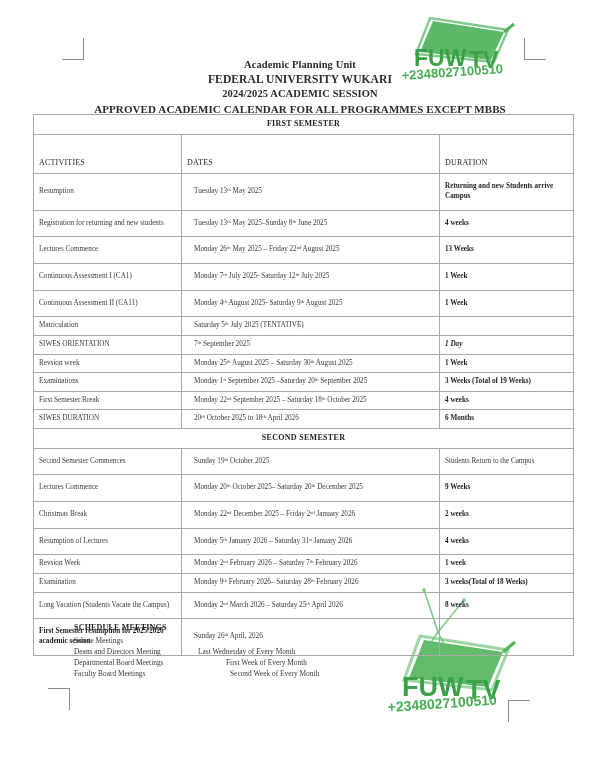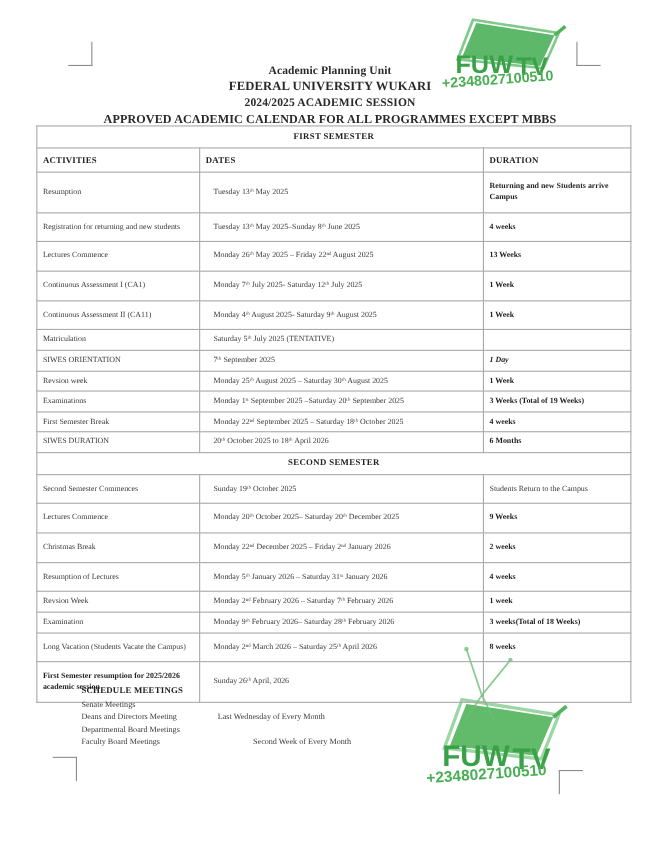--- a/index.html
+++ b/index.html
@@ -107,25 +107,25 @@
 
   .semester-band td {
     text-align: center;
     font-weight: bold;
     font-size: 8px;
     letter-spacing: .3px;
     padding: 4px 5px;
     color: #222;
   }
   .col-head td {
-    font-weight: bold;
+    font-weight: normal;
     font-size: 8px;
     letter-spacing: .2px;
     color: #1e1e1e;
-    padding-top: 6px;
+    padding-top: 23px;
     padding-bottom: 5px;
   }
   td.dur-cell {
     font-weight: bold;
     color: #1e1e1e;
   }
   td.dur-italic {
     font-weight: bold;
     font-style: italic;
     color: #1e1e1e;
@@ -340,20 +340,21 @@
     <div class="mtg-title">SCHEDULE MEETINGS</div>
     <div class="mtg-row">
       <span class="mtg-name">Senate Meetings</span>
     </div>
     <div class="mtg-row">
       <span class="mtg-name">Deans and Directors Meeting</span>
       <span class="mtg-when">Last Wednesday of Every Month</span>
     </div>
     <div class="mtg-row">
       <span class="mtg-name">Departmental Board Meetings</span>
+      <span class="mtg-when ind2">First Week of Every Month</span>
     </div>
     <div class="mtg-row">
       <span class="mtg-name">Faculty Board Meetings</span>
       <span class="mtg-when ind3">Second Week of Every Month</span>
     </div>
   </div>
 
 </div>
 
 </body></html>

